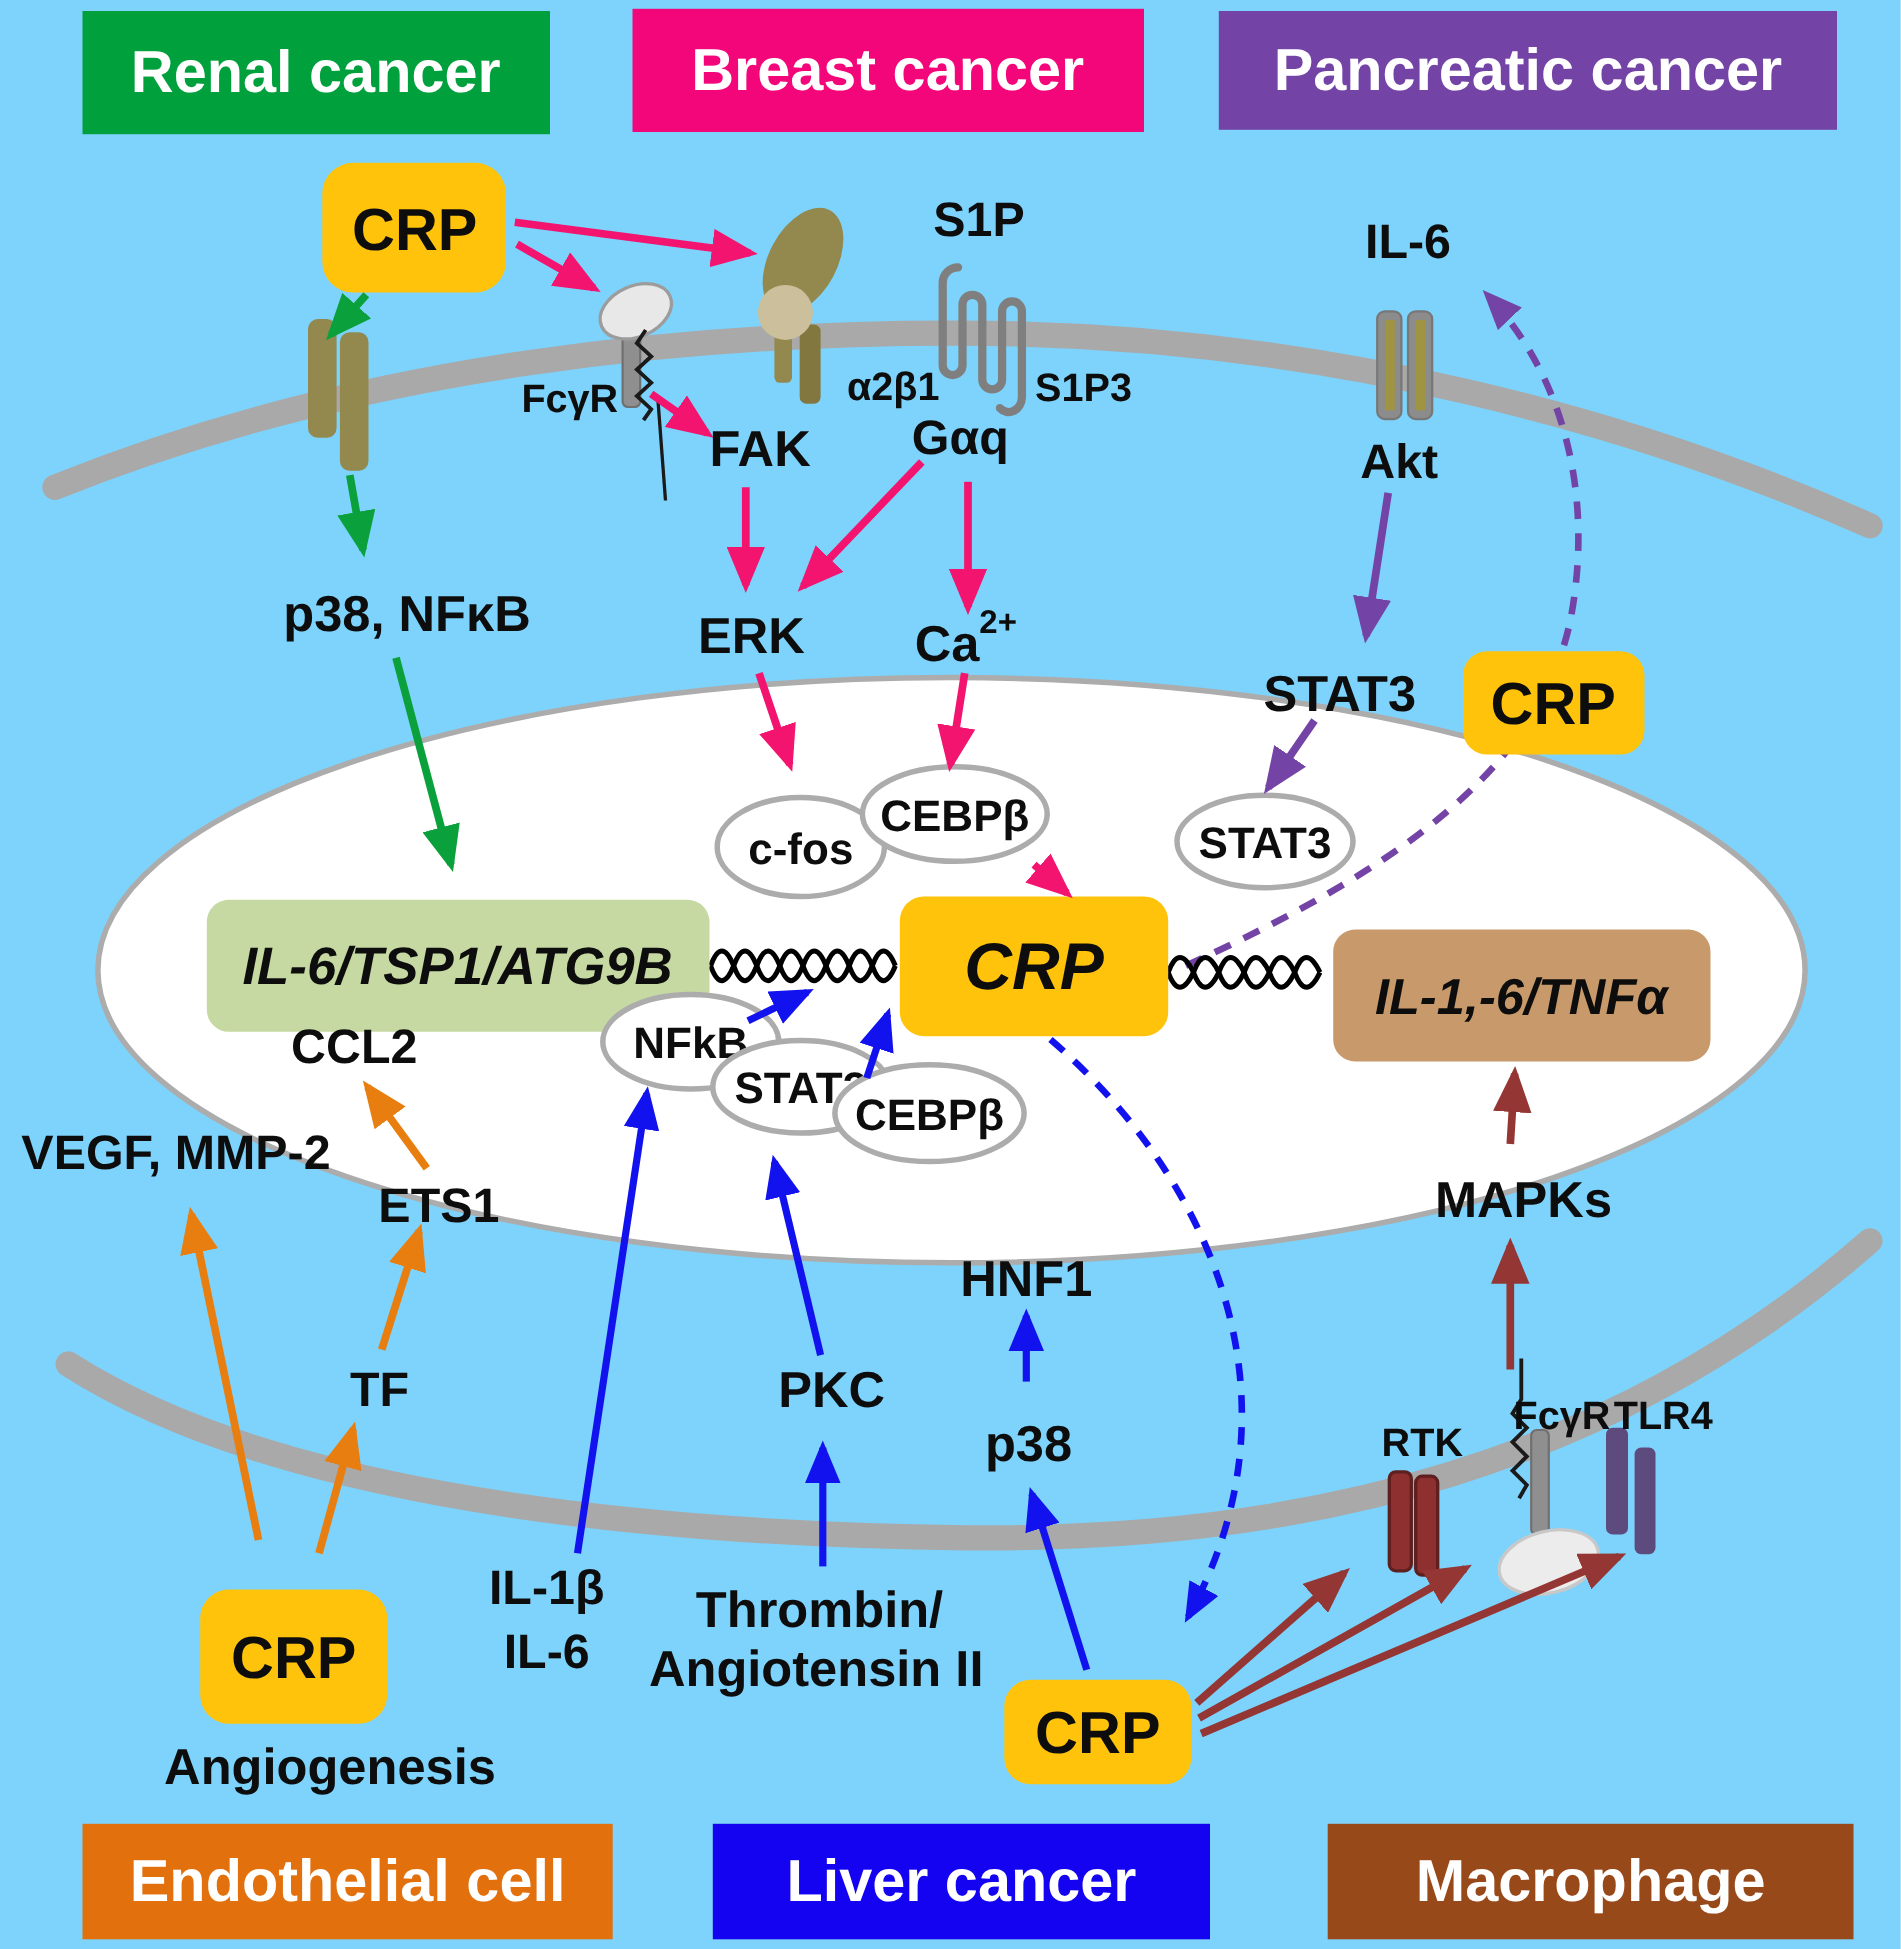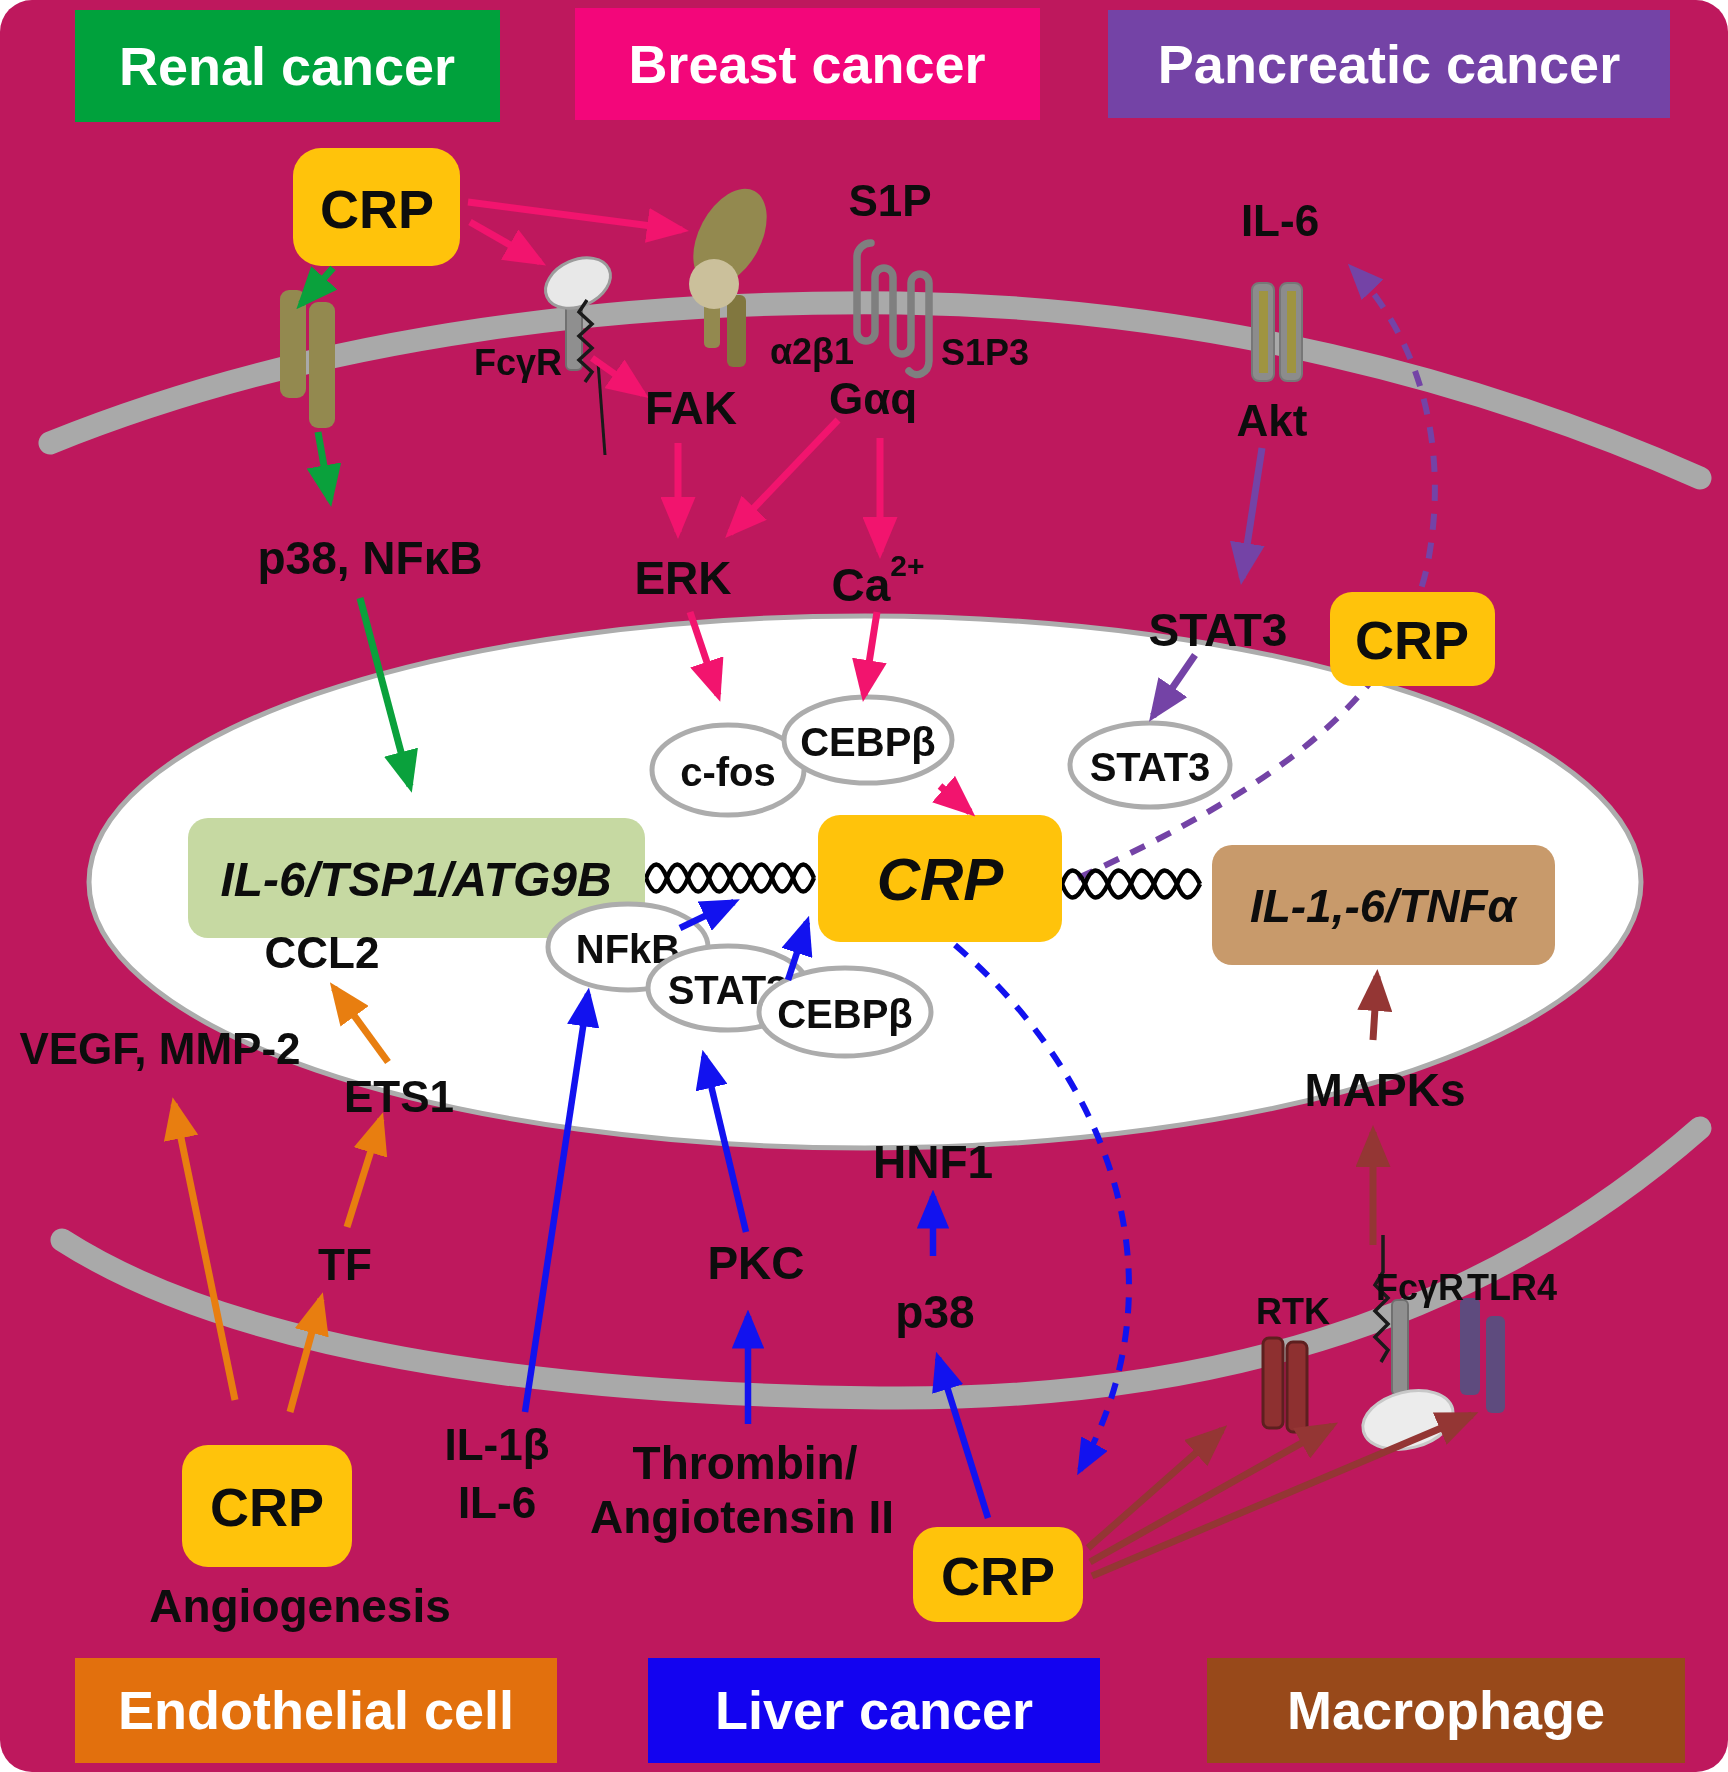--- a/index.html
+++ b/index.html
@@ -1,17 +1,17 @@
 <!DOCTYPE html>
 <html><head>
 <meta charset="utf-8">
 <style>
   html,body{margin:0;padding:0;background:#ffffff;}
-  .stage{width:1728px;height:1772px;position:relative;background:#be185d;
-         font-family:"Liberation Sans", sans-serif;border-radius:32px;}
+  .stage{width:1728px;height:1772px;position:relative;background:#7dd3fc;
+         font-family:"Liberation Sans", sans-serif;}
   svg{display:block}
   text{font-family:"Liberation Sans", sans-serif;font-weight:bold;fill:#0d0d0d;}
   .title-text{fill:#ffffff;font-size:54px;}
   .crp-text{font-size:54px;}
   .gene-text{font-style:italic;}
   .node-lbl{font-size:46px;}
   .small-lbl{font-size:36px;}
   .mid-lbl{font-size:44px;}
   .ellipse-lbl{font-size:40px;}
   .nuc-ellipse{fill:#ffffff;stroke:#acacac;stroke-width:5px;}

